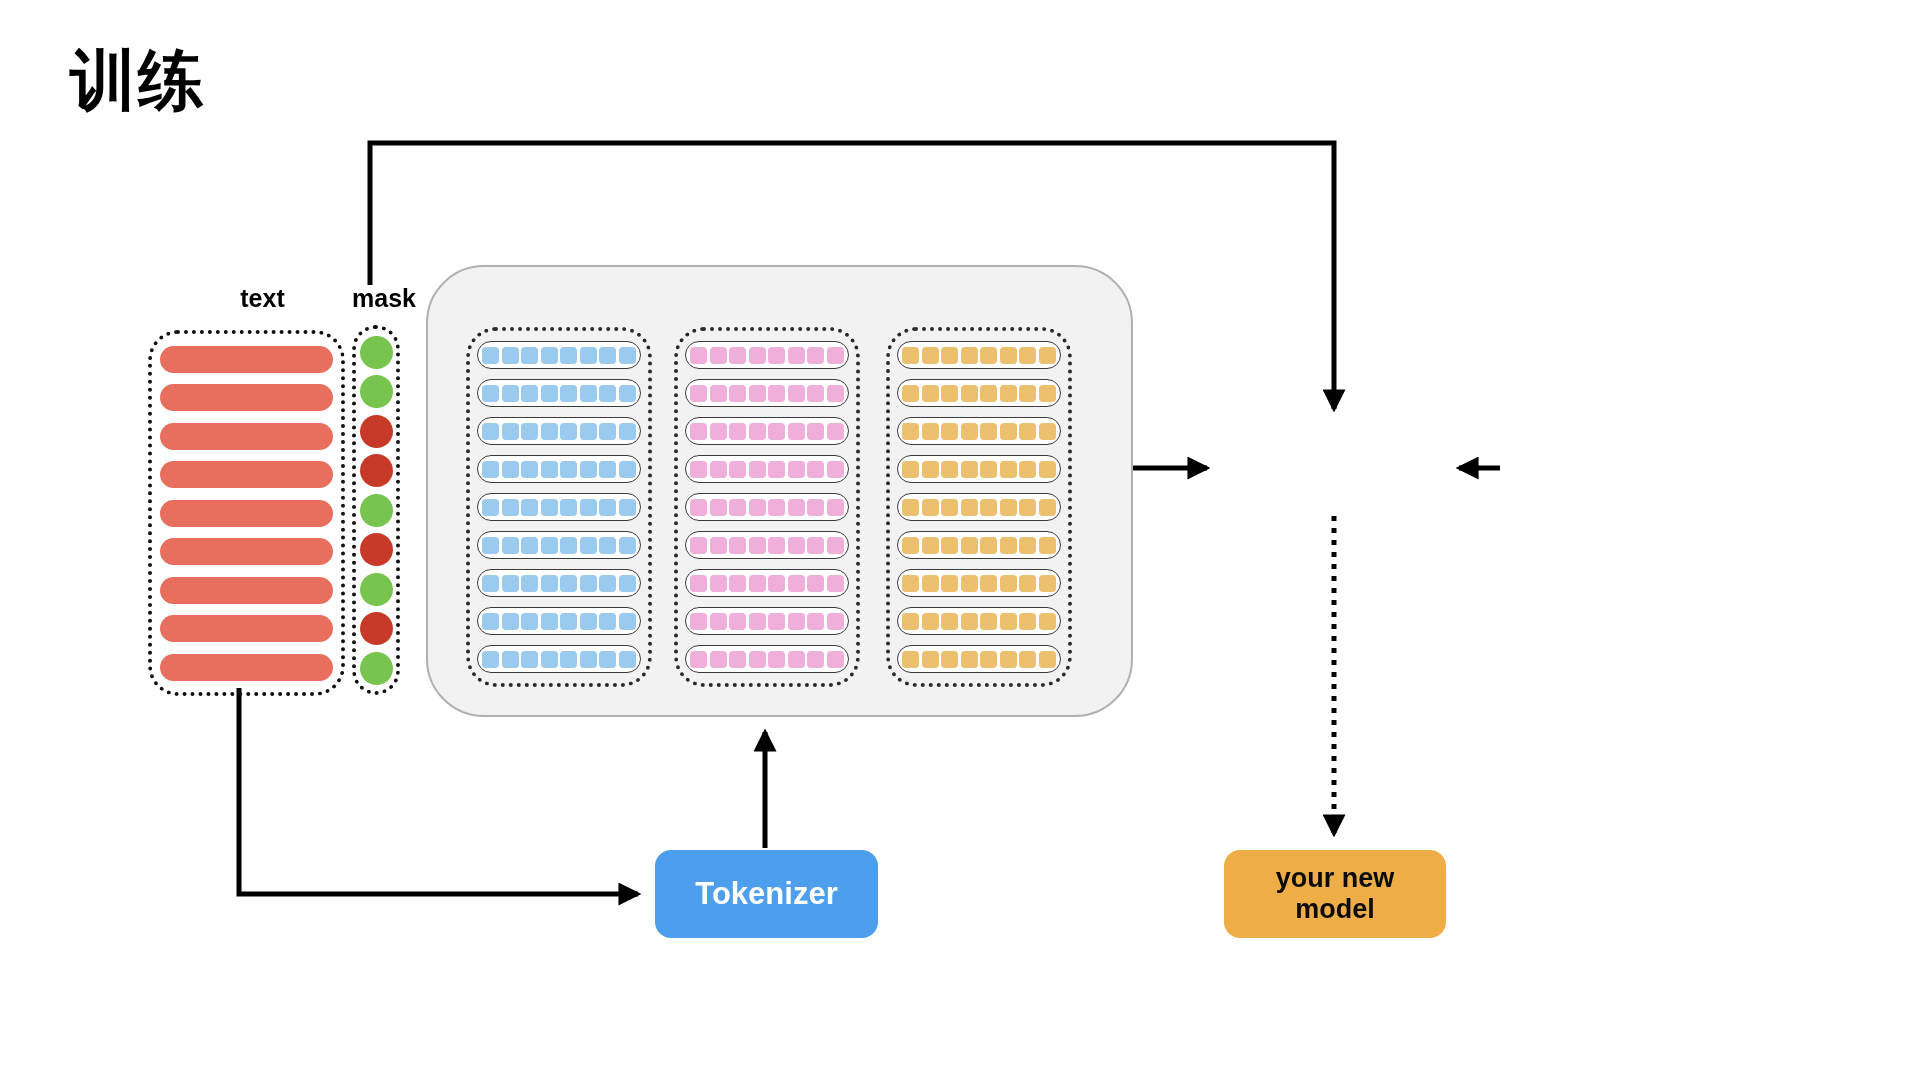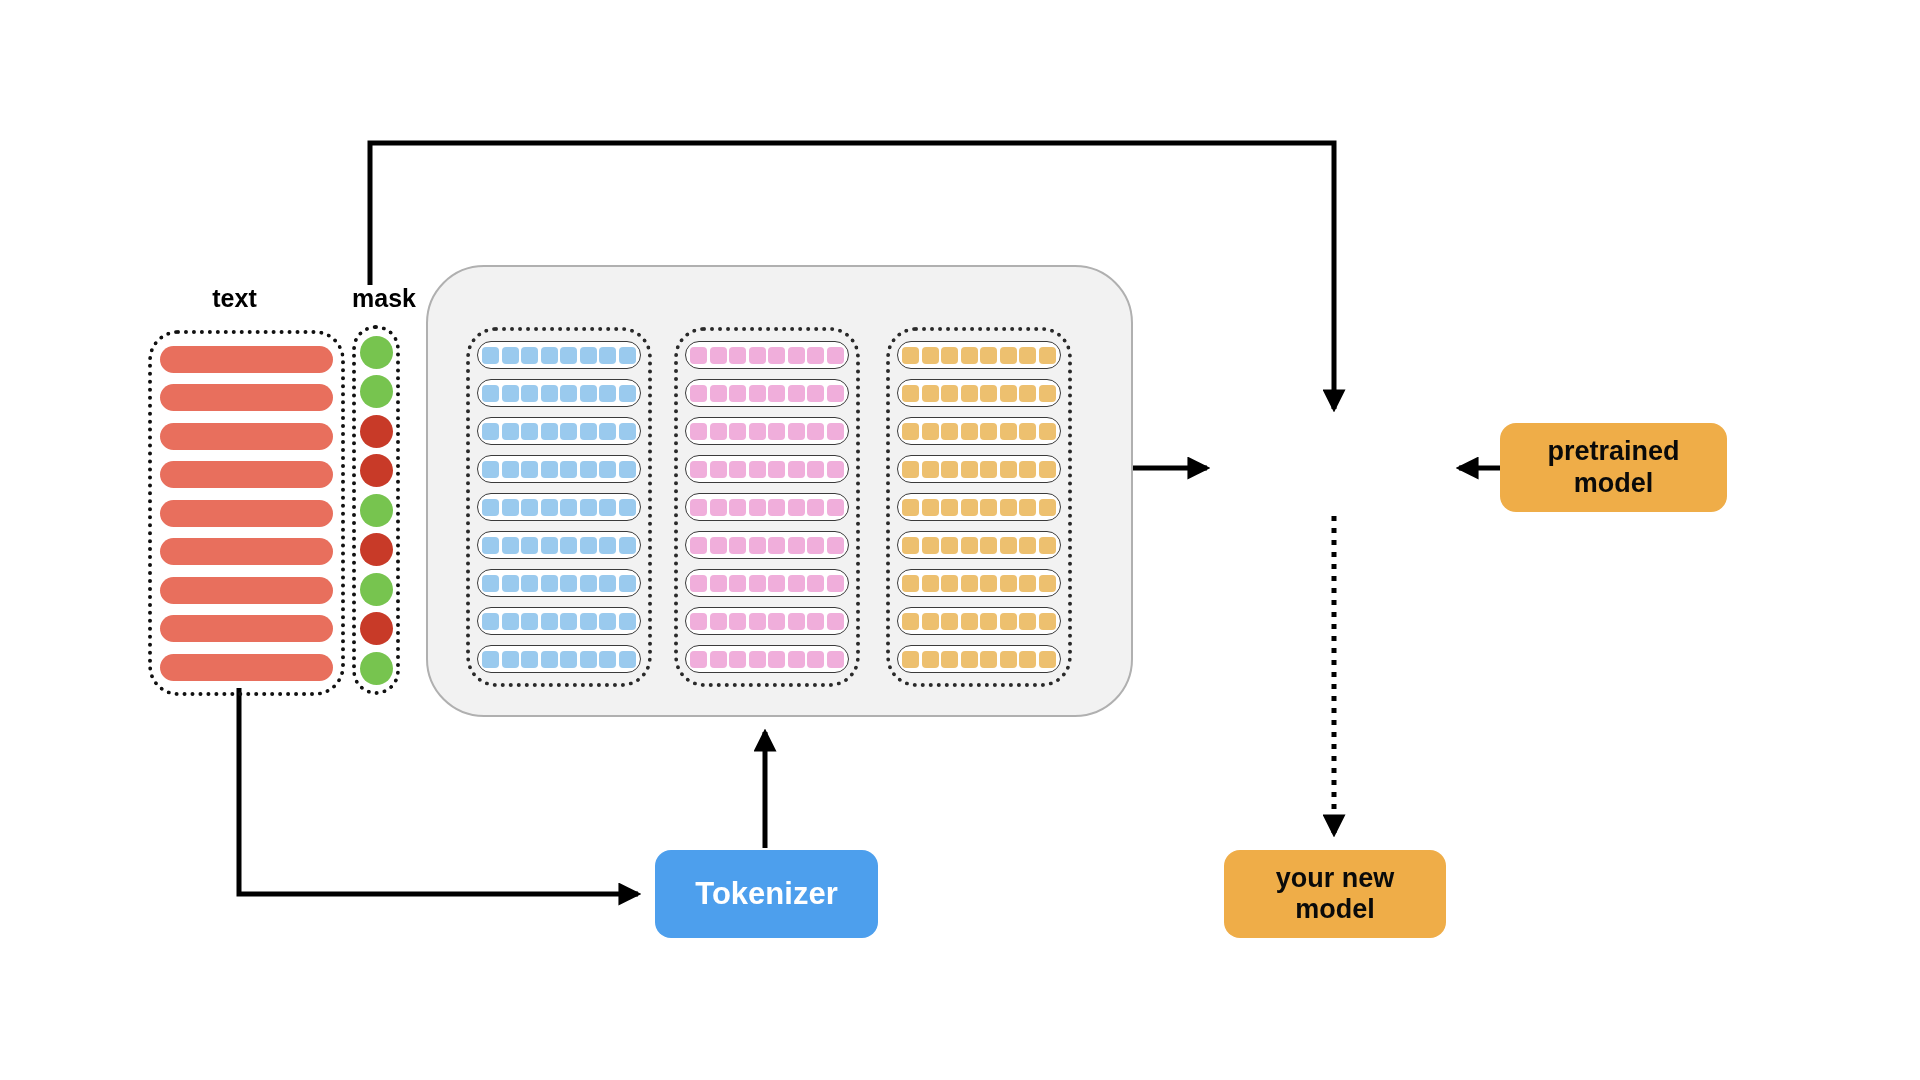--- a/index.html
+++ b/index.html
@@ -59,22 +59,23 @@
       </marker>
     </defs>
     <path d="M 370 285 V 143 H 1334 V 409" fill="none" stroke="#000" stroke-width="5" marker-end="url(#ah)"></path>
     <path d="M 1133 468 H 1207" fill="none" stroke="#000" stroke-width="5" marker-end="url(#ah)"></path>
     <path d="M 1500 468 H 1459" fill="none" stroke="#000" stroke-width="5" marker-end="url(#ah)"></path>
     <path d="M 1334 516 V 834" fill="none" stroke="#000" stroke-width="5" stroke-dasharray="5 7" marker-end="url(#ah)"></path>
     <path d="M 239 688 V 894 H 638" fill="none" stroke="#000" stroke-width="5" marker-end="url(#ah)"></path>
     <path d="M 765 848 V 732" fill="none" stroke="#000" stroke-width="5" marker-end="url(#ah)"></path>
   </svg>
 
-
-  <div class="col-header" style="left:136px;width:197px;">text</div>
+  <div class="title">训练</div>
+
+  <div class="col-header" style="left:164px;width:197px;">text</div>
   <div class="col-header" style="left:352px;width:48px;">mask</div>
   <div class="col-header gray" style="left:466px;width:186px;">input ids</div>
   <div class="col-header gray" style="left:674px;width:186px;">token type ids</div>
   <div class="col-header gray" style="left:886px;width:186px;">attention mask</div>
 
   <div class="text-box" id="textItems">
       <div class="text-bar" style="background: rgb(232, 111, 93);"></div>
       <div class="text-bar" style="background: rgb(232, 111, 93);"></div>
       <div class="text-bar" style="background: rgb(232, 111, 93);"></div>
       <div class="text-bar" style="background: rgb(232, 111, 93);"></div>
@@ -374,17 +375,16 @@
           <span class="token-cell" style="background: rgb(237, 192, 111);"></span>
           <span class="token-cell" style="background: rgb(237, 192, 111);"></span>
           <span class="token-cell" style="background: rgb(237, 192, 111);"></span>
           <span class="token-cell" style="background: rgb(237, 192, 111);"></span>
           <span class="token-cell" style="background: rgb(237, 192, 111);"></span>
           <span class="token-cell" style="background: rgb(237, 192, 111);"></span>
         </div>
       </div>
   </div>
 
-  <div class="node orange-node" id="pretrained" style="background: rgb(239, 173, 72); color: rgb(10, 10, 10);">pretrained model</div>
   <div class="node orange-node" id="newmodel" style="background: rgb(239, 173, 72); color: rgb(10, 10, 10);">your new model</div>
   <div class="node blue-node" id="tokenizer" style="background: rgb(77, 159, 237); color: rgb(255, 255, 255);">Tokenizer</div>
 
 </div>
 
 </body></html>

